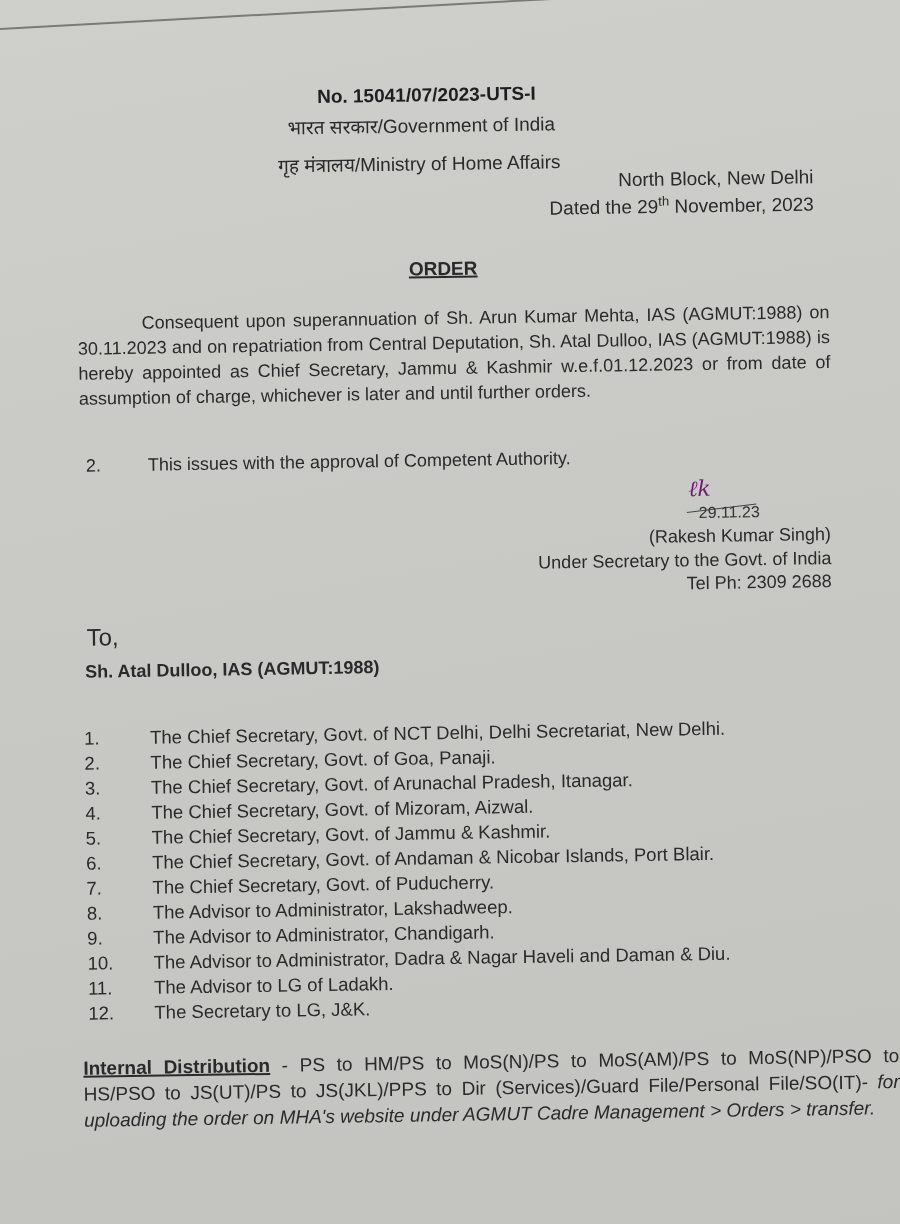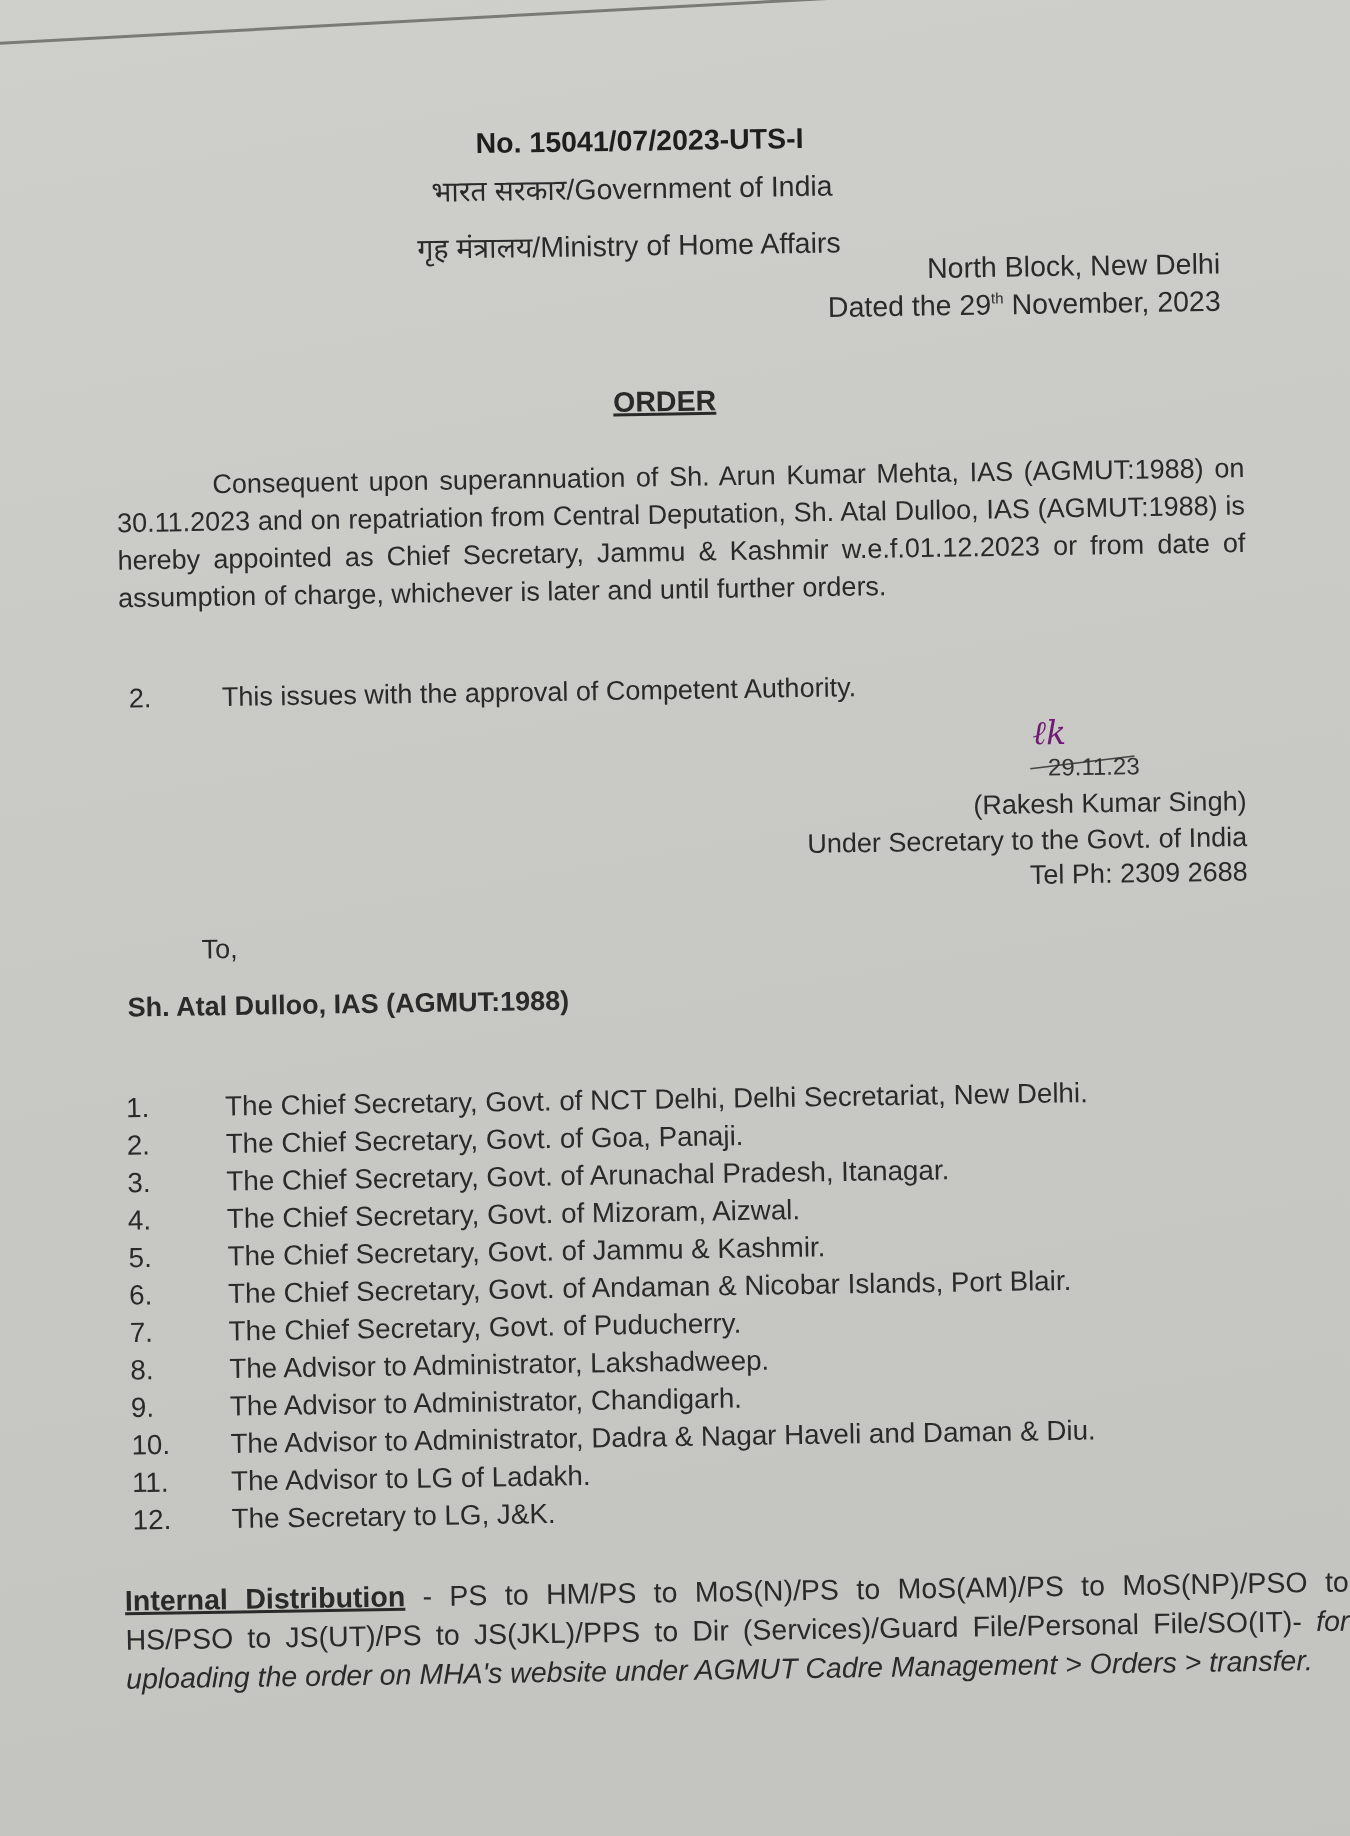--- a/index.html
+++ b/index.html
@@ -17,35 +17,35 @@
   .edge-line {
     position:absolute; left:-20px; top:22px; width:960px; height:2px;
     background:#7a7a76; transform: rotate(-2.2deg); transform-origin:0 0;
   }
   .abs { position:absolute; white-space:nowrap; }
   .ref { left:325px; top:84px; font-size:19px; font-weight:bold; color:#1e1e1e; }
   .gov { left:295px; top:112px; font-size:19px; }
   .min { left:285px; top:150px; font-size:19px; }
   .place { right:80px; top:172px; font-size:19px; text-align:right; }
   .date { right:80px; top:197px; font-size:19px; text-align:right; }
-  .date sup { font-size:10px; }
+  .date sup { font-size:13px; }
   .title { left:414px; top:258px; font-size:19px; font-weight:bold; text-decoration:underline; text-decoration-thickness:2px; }
   .para {
     position:absolute; left:82px; top:306px; width:752px;
     font-size:18px; line-height:25px; text-align:justify; text-indent:64px;
   }
   .para2 { left:88px; top:450px; font-size:18px; }
   .para2 .num { display:inline-block; width:62px; }
   .sig-mark { left:690px; top:480px; font-size:22px; font-family:"DejaVu Serif", serif; font-style:italic; color:#701a75; }
   .sig-date { left:700px; top:508px; font-size:16px; color:#333; }
   .sig-line { position:absolute; left:688px; top:512px; width:70px; height:1px; background:#444; transform:rotate(-6deg); }
   .sig-name { right:68px; top:530px; font-size:18px; }
   .sig-title { right:68px; top:554px; font-size:18px; }
   .sig-tel { right:68px; top:577px; font-size:18px; }
-  .to { left:86px; top:618px; font-size:18px;margin-left:48px; }
+  .to { left:86px; top:618px; font-size:24px; }
   .addressee { left:84px; top:656px; font-size:18px; font-weight:bold; }
   .list { position:absolute; left:82px; top:720px; width:780px; }
   .list-item { font-size:18.5px; height:25px; line-height:25px; white-space:nowrap; }
   .list-item .num { display:inline-block; width:66px; }
   .dist {
     position:absolute; left:76px; top:1050px; width:816px;
     font-size:19px; line-height:26px; text-align:justify;
   }
   .dist .label { font-weight:bold; text-decoration:underline; text-decoration-thickness:2px; }
   .dist .ital { font-style:italic; }

